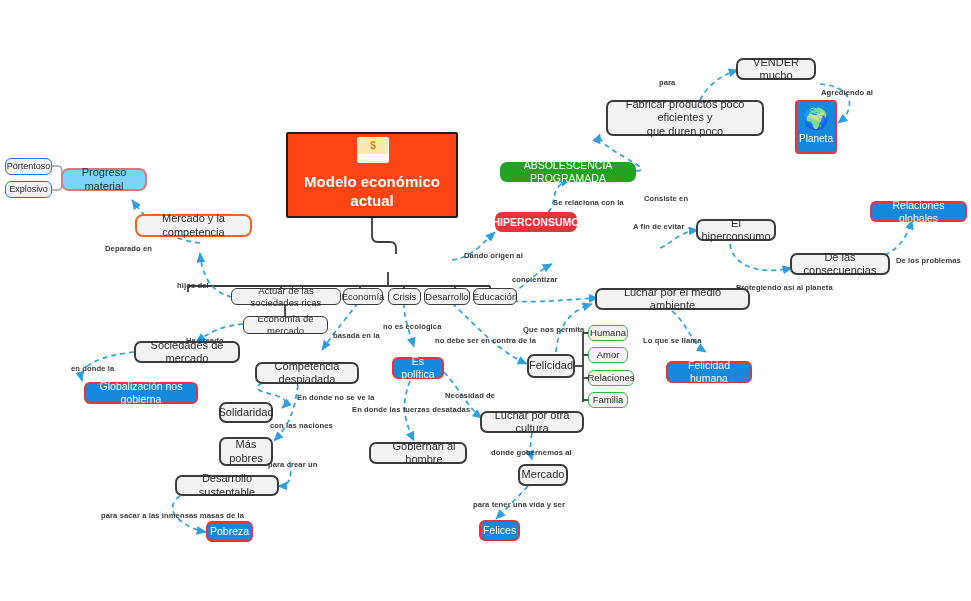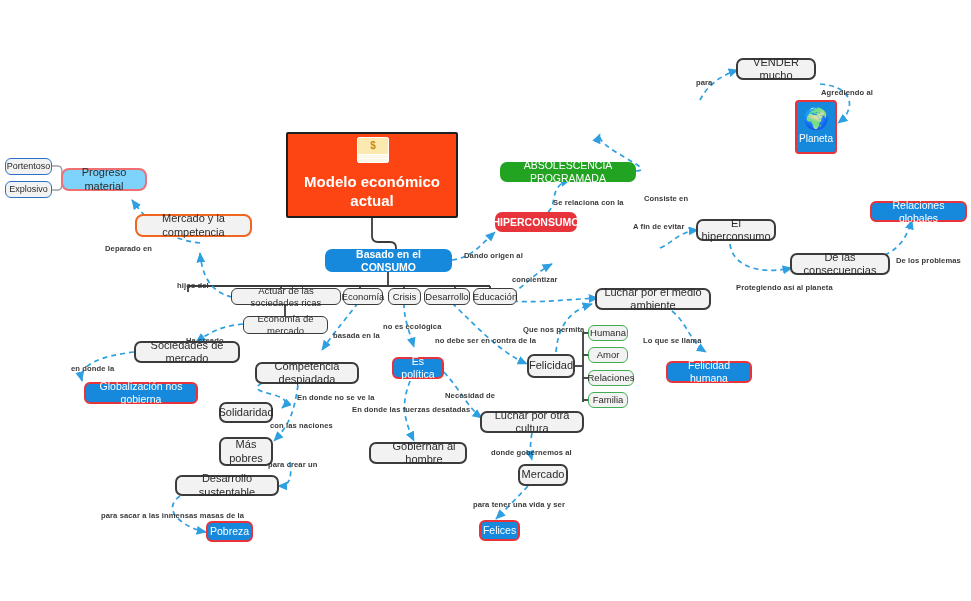--- a/index.html
+++ b/index.html
@@ -286,21 +286,20 @@
     </div>
     <span class="title-text">Modelo económico
 actual</span>
   </div>
 
   <div class="node n-blueline" style="left:5px; top:158px; width:47px; height:17px;">Portentoso</div>
   <div class="node n-blueline" style="left:5px; top:181px; width:47px; height:17px;">Explosivo</div>
   <div class="node n-redline" style="left:61px; top:168px; width:86px; height:23px;">Progreso material</div>
   <div class="node n-orangeline" style="left:135px; top:214px; width:117px; height:23px;">Mercado y la competencia</div>
 
-  <div class="node n-blue" style="left:325px; top:249px; width:127px; height:23px;">Basado en el CONSUMO</div>
 
   <div class="node n-small" style="left:231px; top:288px; width:110px; height:17px;">Actuar de las sociedades ricas</div>
   <div class="node n-small" style="left:343px; top:288px; width:40px; height:17px;">Economía</div>
   <div class="node n-small" style="left:388px; top:288px; width:33px; height:17px;">Crisis</div>
   <div class="node n-small" style="left:424px; top:288px; width:46px; height:17px;">Desarrollo</div>
   <div class="node n-small" style="left:473px; top:288px; width:44px; height:17px;">Educación</div>
 
   <div class="node n-small" style="left:243px; top:316px; width:85px; height:18px;">Economía de mercado</div>
   <div class="node n-plain" style="left:134px; top:341px; width:106px; height:22px;">Sociedades de mercado</div>
   <div class="node n-blue-redborder" style="left:84px; top:382px; width:114px; height:22px;">Globalización nos gobierna</div>
@@ -308,32 +307,34 @@
   <div class="node n-plain" style="left:219px; top:402px; width:54px; height:21px;">Solidaridad</div>
   <div class="node n-plain" style="left:219px; top:437px; width:54px; height:29px;">Más pobres</div>
   <div class="node n-plain" style="left:175px; top:475px; width:104px; height:21px;">Desarrollo sustentable</div>
   <div class="node n-blue-redborder" style="left:206px; top:521px; width:47px; height:21px;">Pobreza</div>
 
   <div class="node n-blue-redborder" style="left:392px; top:357px; width:52px; height:22px;">Es política</div>
   <div class="node n-plain" style="left:369px; top:442px; width:98px; height:22px;padding-left:19px;">Gobiernan al hombre</div>
 
   <div class="node n-green" style="left:500px; top:162px; width:136px; height:20px;">ABSOLESCENCIA PROGRAMADA</div>
   <div class="node n-red" style="left:495px; top:212px; width:82px; height:20px;">HIPERCONSUMO</div>
+  <div class="node n-plain" style="left:606px; top:100px; width:158px; height:36px;">Fabricar productos poco eficientes y
+que duren poco</div>
   <div class="node n-plain" style="left:736px; top:58px; width:80px; height:22px;">VENDER mucho</div>
 
   <div class="node n-planeta" style="left:795px; top:100px; width:42px; height:54px;">
     <span class="globe-icon">🌍</span>
     <span>Planeta</span>
   </div>
 
   <div class="node n-plain" style="left:696px; top:219px; width:80px; height:22px;">El hiperconsumo</div>
   <div class="node n-blue-redborder" style="left:870px; top:201px; width:97px; height:21px;">Relaciones globales</div>
   <div class="node n-plain" style="left:790px; top:253px; width:100px; height:22px;">De las consecuencias</div>
 
-  <div class="node n-plain" style="left:595px; top:288px; width:116px; height:22px;">Luchar por el medio ambiente</div>
+  <div class="node n-plain" style="left:595px; top:288px; width:155px; height:22px;">Luchar por el medio ambiente</div>
   <div class="node n-plain" style="left:527px; top:354px; width:48px; height:24px;">Felicidad</div>
   <div class="node n-greenline" style="left:588px; top:325px; width:40px; height:16px;">Humana</div>
   <div class="node n-greenline" style="left:588px; top:347px; width:40px; height:16px;">Amor</div>
   <div class="node n-greenline" style="left:588px; top:370px; width:46px; height:16px;">Relaciones</div>
   <div class="node n-greenline" style="left:588px; top:392px; width:40px; height:16px;">Familia</div>
   <div class="node n-blue-redborder" style="left:666px; top:361px; width:86px; height:22px;">Felicidad humana</div>
 
   <div class="node n-plain" style="left:480px; top:411px; width:104px; height:22px;">Luchar por otra cultura</div>
   <div class="node n-plain" style="left:518px; top:464px; width:50px; height:22px;">Mercado</div>
   <div class="node n-blue-redborder" style="left:479px; top:520px; width:41px; height:21px;">Felices</div>
@@ -350,21 +351,21 @@
   <div class="elabel" style="left:383px; top:322px;">no es ecológica</div>
   <div class="elabel" style="left:352px; top:405px;">En donde las fuerzas desatadas</div>
   <div class="elabel" style="left:435px; top:336px;">no debe ser en contra de la</div>
   <div class="elabel" style="left:445px; top:391px;">Necesidad de</div>
   <div class="elabel" style="left:491px; top:448px;">donde gobernemos al</div>
   <div class="elabel" style="left:473px; top:500px;">para tener una vida y ser</div>
   <div class="elabel" style="left:464px; top:251px;">Dando origen al</div>
   <div class="elabel" style="left:512px; top:275px;">concientizar</div>
   <div class="elabel" style="left:553px; top:198px;">Se relaciona con la</div>
   <div class="elabel" style="left:644px; top:162px;margin-top:32px;">Consiste en</div>
-  <div class="elabel" style="left:696px; top:78px;">para</div>
+  <div class="elabel" style="left:659px; top:78px;">para</div>
   <div class="elabel" style="left:821px; top:88px;">Agrediendo al</div>
   <div class="elabel" style="left:633px; top:222px;">A fin de evitar</div>
   <div class="elabel" style="left:736px; top:283px;">Protegiendo así al planeta</div>
   <div class="elabel" style="left:896px; top:256px;">De los problemas</div>
   <div class="elabel" style="left:523px; top:325px;">Que nos permita</div>
   <div class="elabel" style="left:643px; top:336px;">Lo que se llama</div>
 
 </div>
 
 </body></html>

